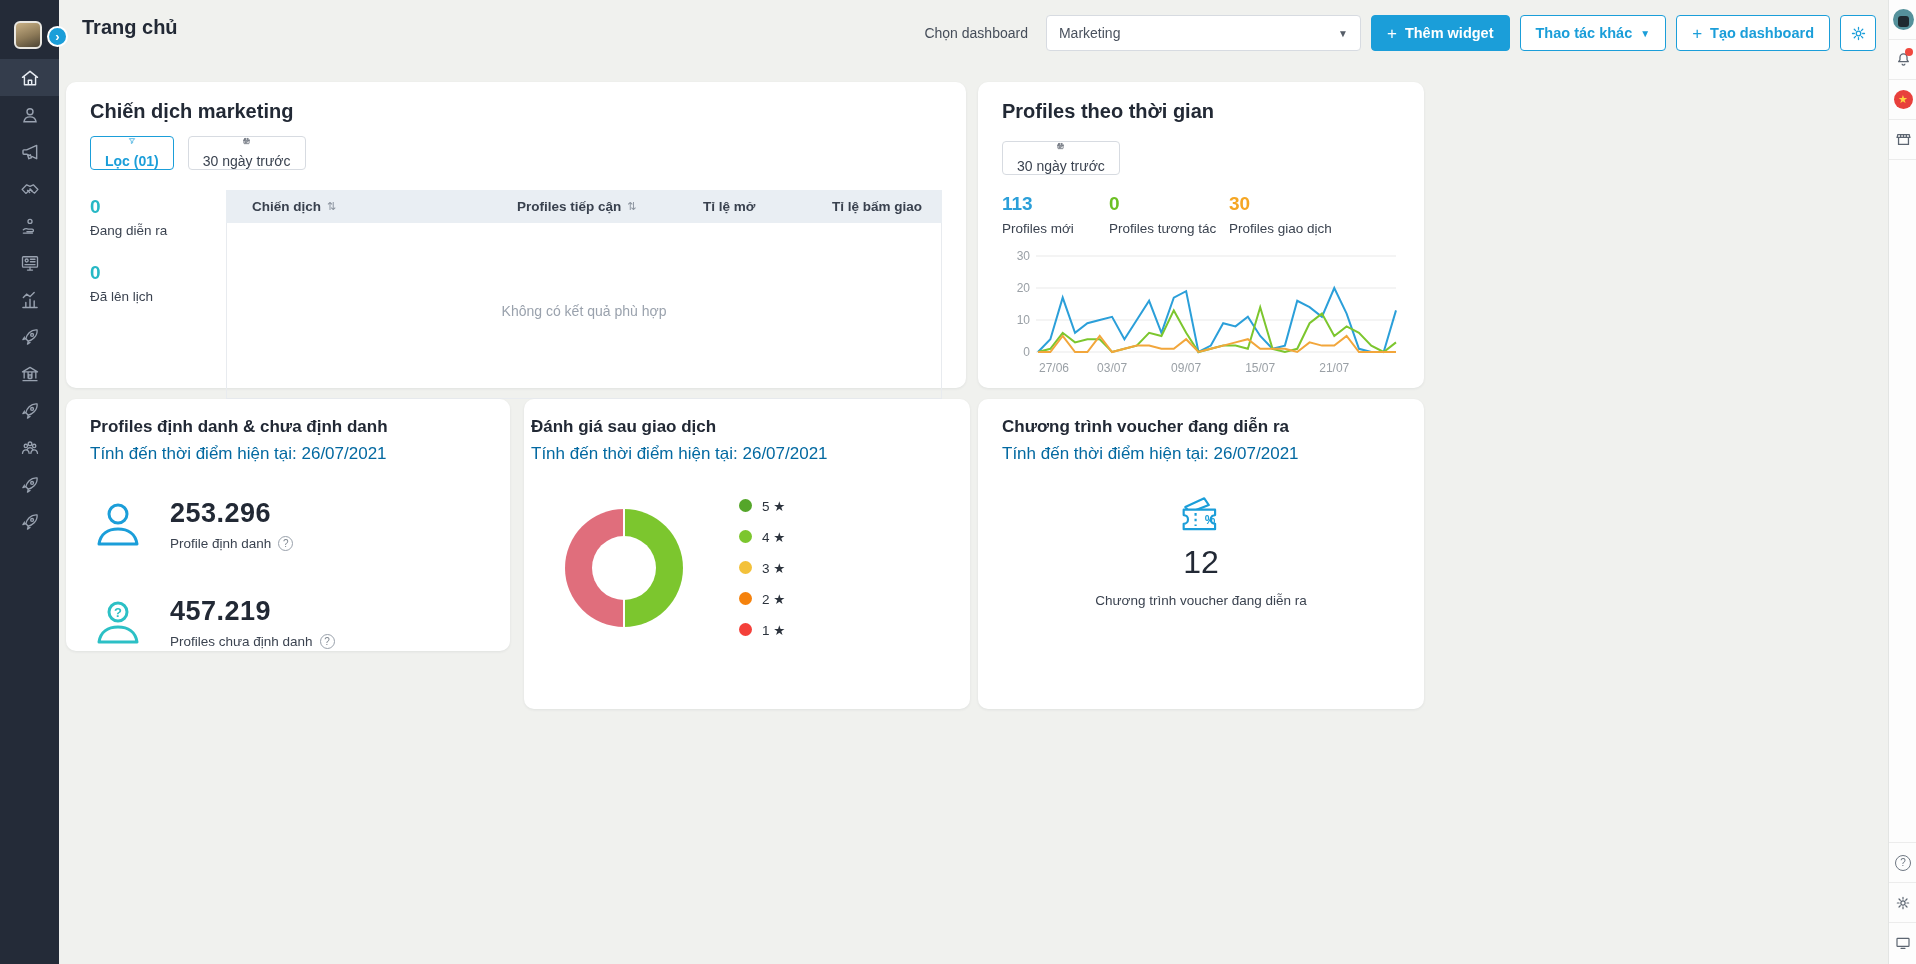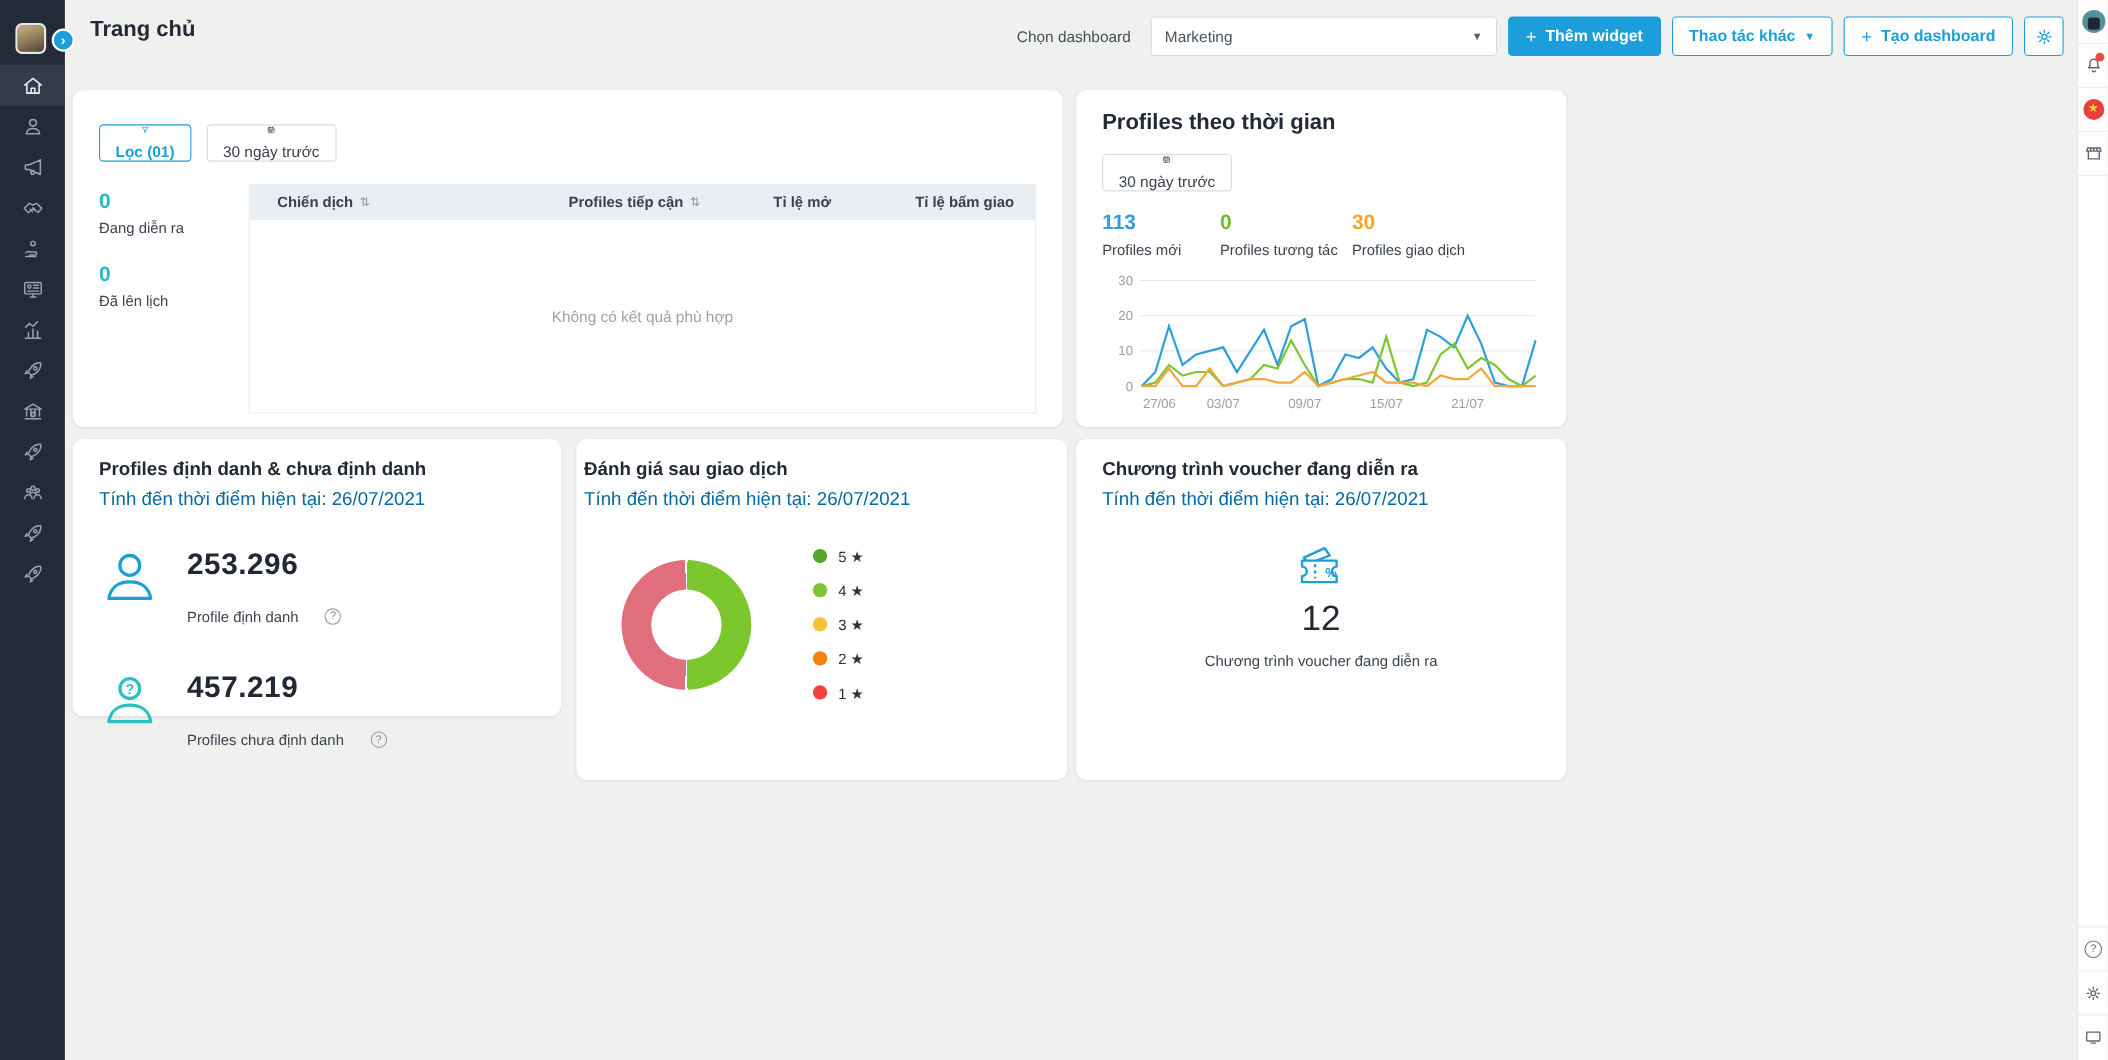--- a/index.html
+++ b/index.html
@@ -87,21 +87,21 @@
   .c2-stat:nth-child(2){ min-width:120px; }
   .c2-val { font-size:19px; font-weight:bold; }
   .c2-lbl { font-size:13.5px; color:#3b4350; margin-top:6px; }
   .chart-wrap { margin-top:10px; }
 
   
   .id-row { display:flex; align-items:flex-start; margin-top:34px; }
   .id-row + .id-row { margin-top:42px; }
   .id-icon { width:56px; flex:none; margin-right:24px; }
   .id-val { font-size:27px; font-weight:bold; color:#222935; letter-spacing:.5px; }
-  .id-lbl { font-size:13.5px; color:#3b4350; margin-top:24px; display:flex; align-items:center; gap:24px; }
+  .id-lbl { font-size:13.5px; color:#3b4350; margin-top:7px; display:flex; align-items:center; gap:7px; }
   .help-q { width:15px; height:15px; border:1px solid #99a1ab; border-radius:50%; color:#7e868f;
     font-size:10px; display:inline-flex; align-items:center; justify-content:center; cursor:pointer; }
 
   
   .c4-body { display:flex; align-items:center; margin-top:26px; }
   .donut { width:118px; height:118px; border-radius:50%; margin-left:34px; position:relative; }
   .donut::after { content:""; position:absolute; left:27px; top:27px; width:64px; height:64px;
     border-radius:50%; background:#fff; }
   .legend { margin-left:56px; }
   .legend-item { display:flex; align-items:center; gap:10px; height:31px; font-size:13.5px; color:#2c333d; }
@@ -269,20 +269,21 @@
   </button>
   <button class="btn btn-outline btn-icon">
     <svg class="ic" width="17" height="17" viewBox="0 0 24 24" fill="none" stroke="currentColor" stroke-width="1.8" stroke-linecap="round">
         <circle cx="12" cy="12" r="3.2"></circle>
         <path d="M12 3.5v2.6M12 17.9v2.6M3.5 12h2.6M17.9 12h2.6M6 6l1.9 1.9M16.1 16.1 18 18M18 6l-1.9 1.9M7.9 16.1 6 18"></path>
       </svg>
   </button>
 </div>
 
 <section class="card card-1">
+  <div class="card-title-lg">Chiến dịch marketing</div>
   <div style="margin-top:13px; display:flex; gap:14px;">
     <div class="chip chip-filter">
       <svg class="ic" width="14" height="14" viewBox="0 0 24 24" fill="none" stroke="currentColor" stroke-width="2" stroke-linejoin="round">
           <path d="M4 5h16l-6 7v5.5l-4 2V12z"></path>
         </svg>
       <span>Lọc (01)</span>
     </div>
     <div class="chip chip-date">
       <svg class="ic" width="15" height="15" viewBox="0 0 24 24" fill="none" stroke="currentColor" stroke-width="1.8" stroke-linecap="round">
           <rect x="4" y="6" width="16" height="14" rx="2"></rect>

